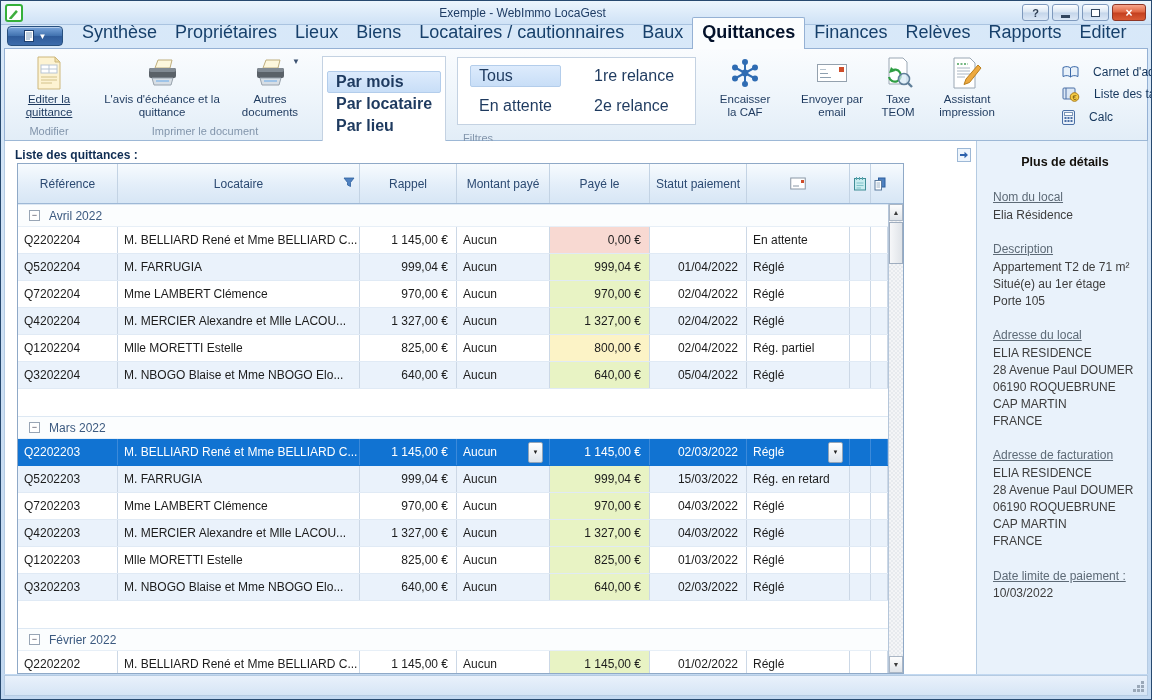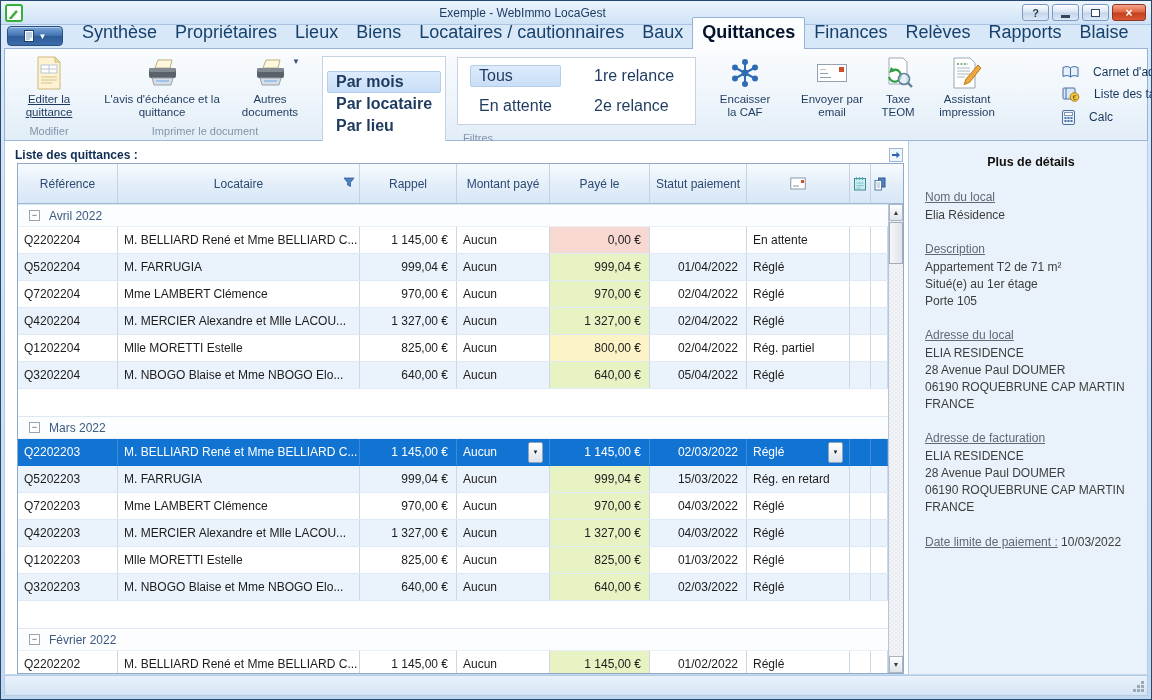--- a/index.html
+++ b/index.html
@@ -38,21 +38,21 @@
   .opt.sel { background:linear-gradient(#ddebfc,#c8def7); border-color:#b3cdeb; border-radius:2px; }
   .filterbox { background:#fff; border:1px solid #c4d2e2; margin:6px 2px; padding:7px 12px; display:grid; grid-template-columns:auto auto; column-gap:24px; row-gap:8px; font-size:16px; color:#1e3a5f; align-self:flex-start; }
   .fopt { padding:1px 8px; border:1px solid transparent; white-space:nowrap; }
   .fopt.sel { background:linear-gradient(#ddebfc,#c8def7); border-color:#b3cdeb; border-radius:2px; }
   .riblinks { margin-left:auto; display:flex; flex-direction:column; justify-content:center; gap:8px; padding-right:8px; font-size:12px; color:#15365c; }
   .linkrow { display:flex; gap:16px; justify-content:flex-start; }
   .rlink { display:flex; align-items:flex-start; gap:14px; white-space:nowrap;padding-left:48px; }
 
   
   .main { height:533px; margin:0 3px; display:flex; background:#fff; border-left:1px solid #b5cbe2; border-right:1px solid #b5cbe2; }
-  .main-left { width:903px; position:relative; background:#fff; }
+  .main-left { width:971px; position:relative; background:#fff; }
   .list-label { height:22px; padding:5px 4px 0 10px; font-weight:bold; font-size:12px; color:#0f2c52; display:flex; align-items:center; }
   .list-label span { flex:1; }
   .grid { position:absolute; left:12px; top:22px; width:887px; bottom:0; border:1px solid #8fa9c7; overflow:hidden; }
   .ghead { display:grid; grid-template-columns:100px 242px 97px 93px 100px 97px 103px 21px 17px 15px; height:40px; background:linear-gradient(#f7fbfe,#e3eef9 55%,#d7e6f5); border-bottom:1px solid #9db8d6; }
   .hc { border-right:1px solid #c3d3e4; display:flex; align-items:center; justify-content:center; font-size:12px; color:#2c4a72; position:relative; }
   .hc.last { border-right:none; }
   .funnel { position:absolute; right:4px; top:13px; }
   .gbody { position:absolute; top:40px; left:0; width:870px; bottom:0; overflow:hidden; background:#fff; }
   .grouprow { height:23px; display:flex; align-items:center; gap:9px; padding-left:11px; font-size:12px; color:#3c5a80; background:#fbfdfe; border-top:1px solid #dde8f3; border-bottom:1px solid #e7eff7; }
   .collapse { width:11px; height:11px; border:1px solid #98a5b5; background:#fff; font-size:9px; line-height:9px; text-align:center; color:#445; }
@@ -130,21 +130,21 @@
         <div class="tab">Synthèse</div>
         <div class="tab">Propriétaires</div>
         <div class="tab">Lieux</div>
         <div class="tab">Biens</div>
         <div class="tab">Locataires / cautionnaires</div>
         <div class="tab">Baux</div>
         <div class="tab active">Quittances</div>
         <div class="tab">Finances</div>
         <div class="tab">Relèves</div>
         <div class="tab">Rapports</div>
-        <div class="tab">Blaise</div>
+        <div class="tab">Editer</div>
       </div>
   </div>
 
   <div class="ribbon">
 
     <div class="rgroup">
       <div class="rcontent">
         <div class="bigbtn" style="width:76px;text-decoration:underline;">
           <span class="bicon">
             <svg width="30" height="34" viewBox="0 0 30 34">

